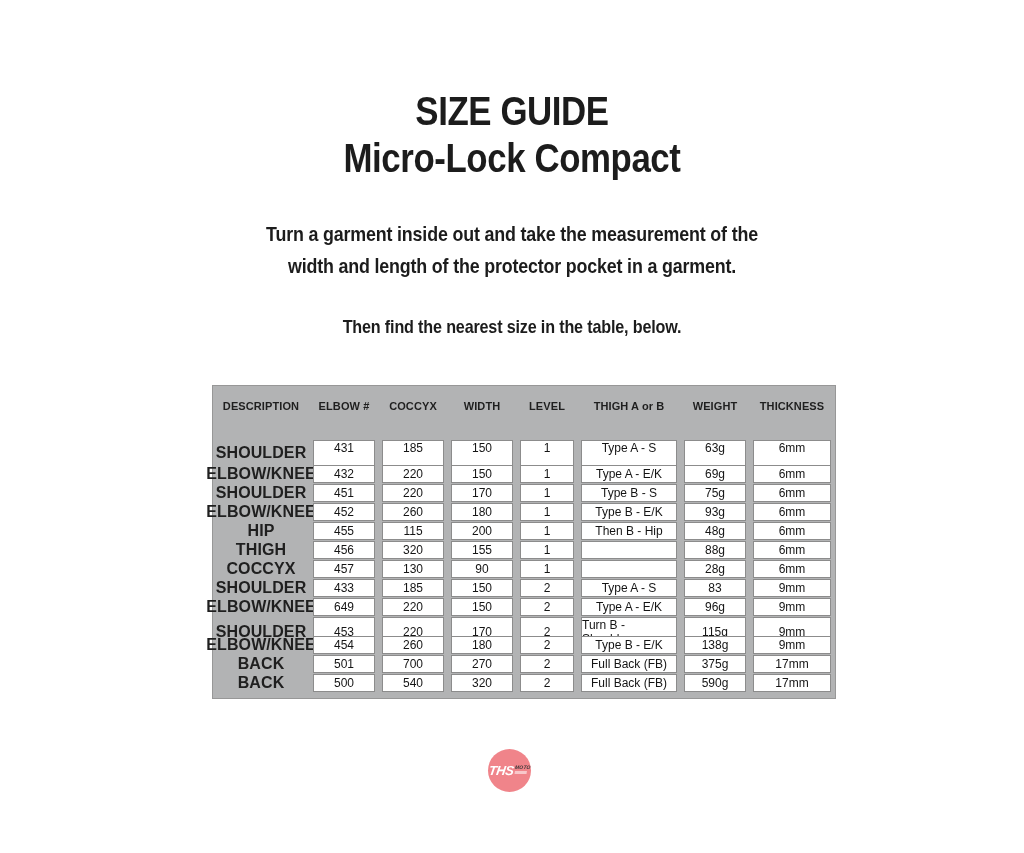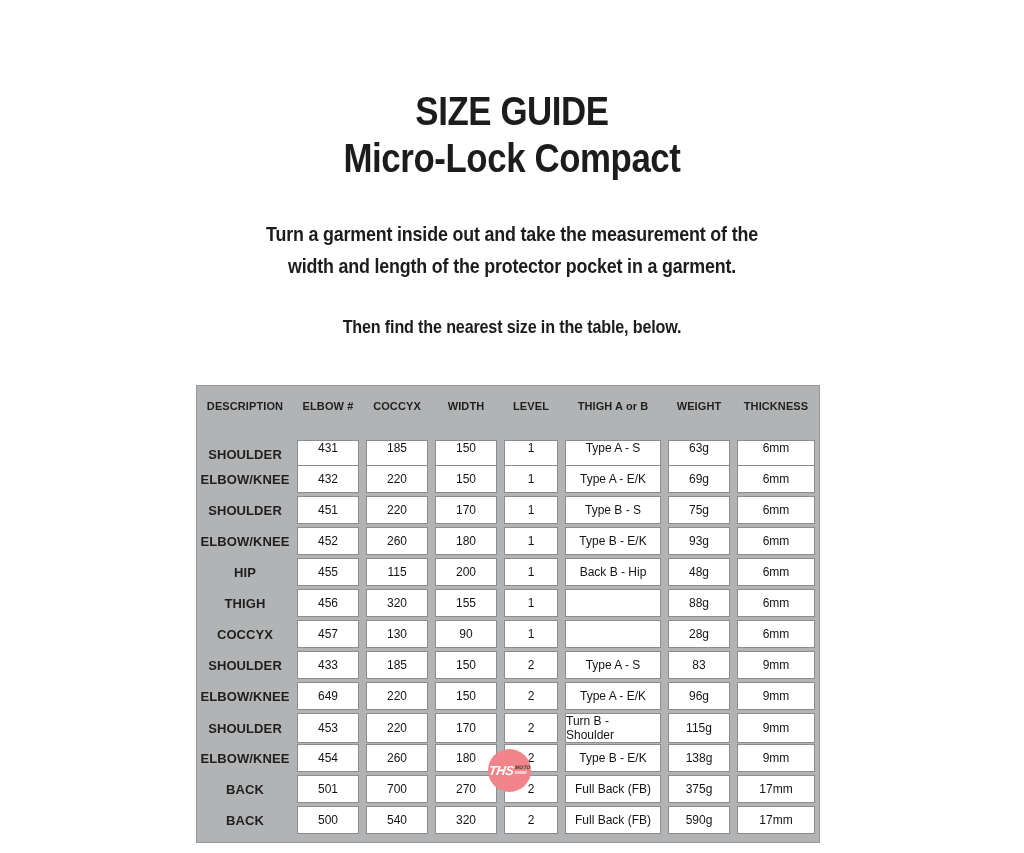--- a/index.html
+++ b/index.html
@@ -10,47 +10,47 @@
   }
   
   .center-text{position:absolute;left:0;width:1024px;text-align:center;
     transform:scaleX(0.85);transform-origin:512px 50%;}
   .title-block{top:88px;font-size:41px;font-weight:600;line-height:47px;letter-spacing:-0.5px;}
   .intro-block{top:218px;font-size:21px;font-weight:600;line-height:32px;letter-spacing:-0.2px;}
   .intro-block2{top:314px;font-size:19px;font-weight:600;line-height:26px;letter-spacing:-0.2px;}
 
   
   .size-table{
-    position:absolute;left:196px;top:385px;width:624px;
+    position:absolute;left:212px;top:385px;width:624px;
     background:#b2b3b4;border:1px solid #979797;box-sizing:border-box;
     padding:0 0 8px 0;
   }
   .tgrid{
     display:grid;
     grid-template-columns:90px 62px 62px 62px 54px 96px 62px 78px;
     column-gap:7px;
     padding:0 3px;
   }
   .thead{height:40px;align-items:center;margin-bottom:2px;}
   .thead span{
     font-size:11px;font-weight:700;text-align:center;color:#1f1f1f;letter-spacing:0.1px;
   }
-  .trow{height:28px;margin-bottom:3px;}
+  .trow{height:16px;margin-bottom:3px;}
   .trow:last-child{margin-bottom:0;}
   .trow.first{height:34px;}
   .cell{
     background:#ffffff;border:1px solid #8c8c8c;box-sizing:border-box;
     display:flex;align-items:center;justify-content:center;
     font-size:12px;font-weight:400;color:#141414;
   }
   .trow.first .cell{align-items:flex-end;padding-bottom:12px;margin-top:12px;}
   .desc-cell{
     background:transparent;border:none;
     display:flex;align-items:center;justify-content:center;
-    font-size:13px;font-weight:700;color:#1f1f1f;letter-spacing:0.1px;
+    font-size:16px;font-weight:700;color:#1f1f1f;letter-spacing:0.1px;
   }
   .trow.first .desc-cell{align-items:flex-end;padding-bottom:6px;}
 
   
   .logo-circle{
     position:absolute;left:488px;top:749px;width:43px;height:43px;border-radius:50%;
     background:#f0848a;display:flex;align-items:center;justify-content:center;
   }
   .logo-inner{display:flex;align-items:flex-start;transform:skewX(-8deg);}
   .logo-main{font-size:13px;font-weight:700;font-style:italic;color:#ffffff;line-height:13px;letter-spacing:-0.5px;}
@@ -125,21 +125,21 @@
     <div class="cell">Type B - E/K</div>
     <div class="cell">93g</div>
     <div class="cell">6mm</div>
   </div>
       <div class="tgrid trow">
     <div class="desc-cell">HIP</div>
     <div class="cell">455</div>
     <div class="cell">115</div>
     <div class="cell">200</div>
     <div class="cell">1</div>
-    <div class="cell">Back B - Hip</div>
+    <div class="cell">Then B - Hip</div>
     <div class="cell">48g</div>
     <div class="cell">6mm</div>
   </div>
       <div class="tgrid trow">
     <div class="desc-cell">THIGH</div>
     <div class="cell">456</div>
     <div class="cell">320</div>
     <div class="cell">155</div>
     <div class="cell">1</div>
     <div class="cell"></div>

